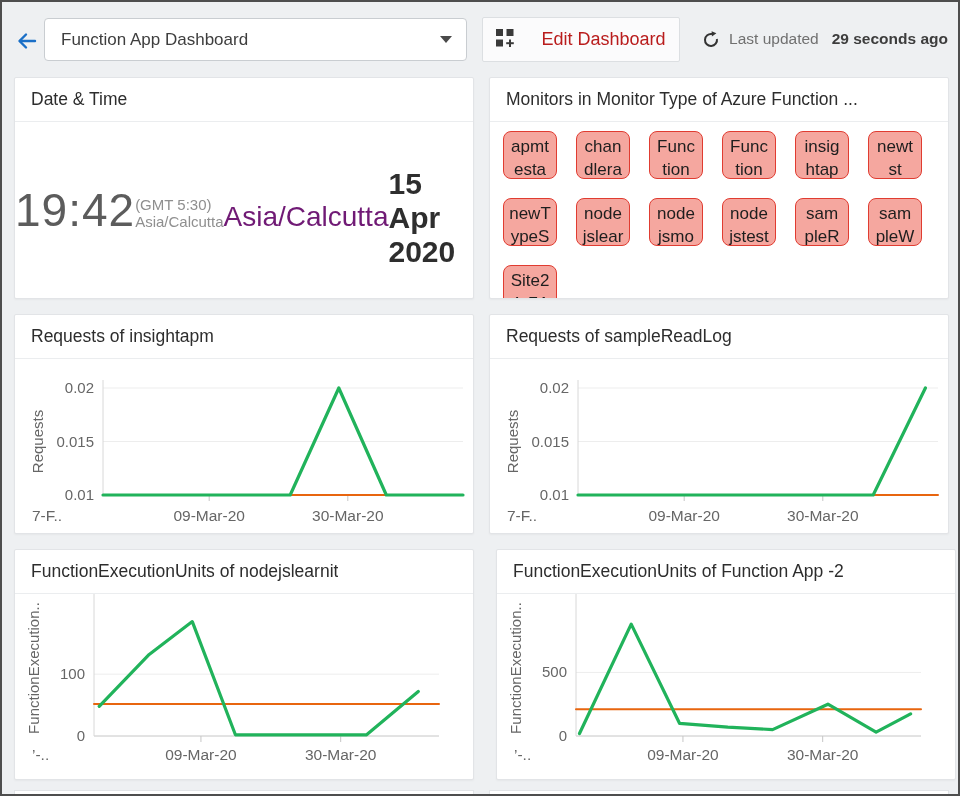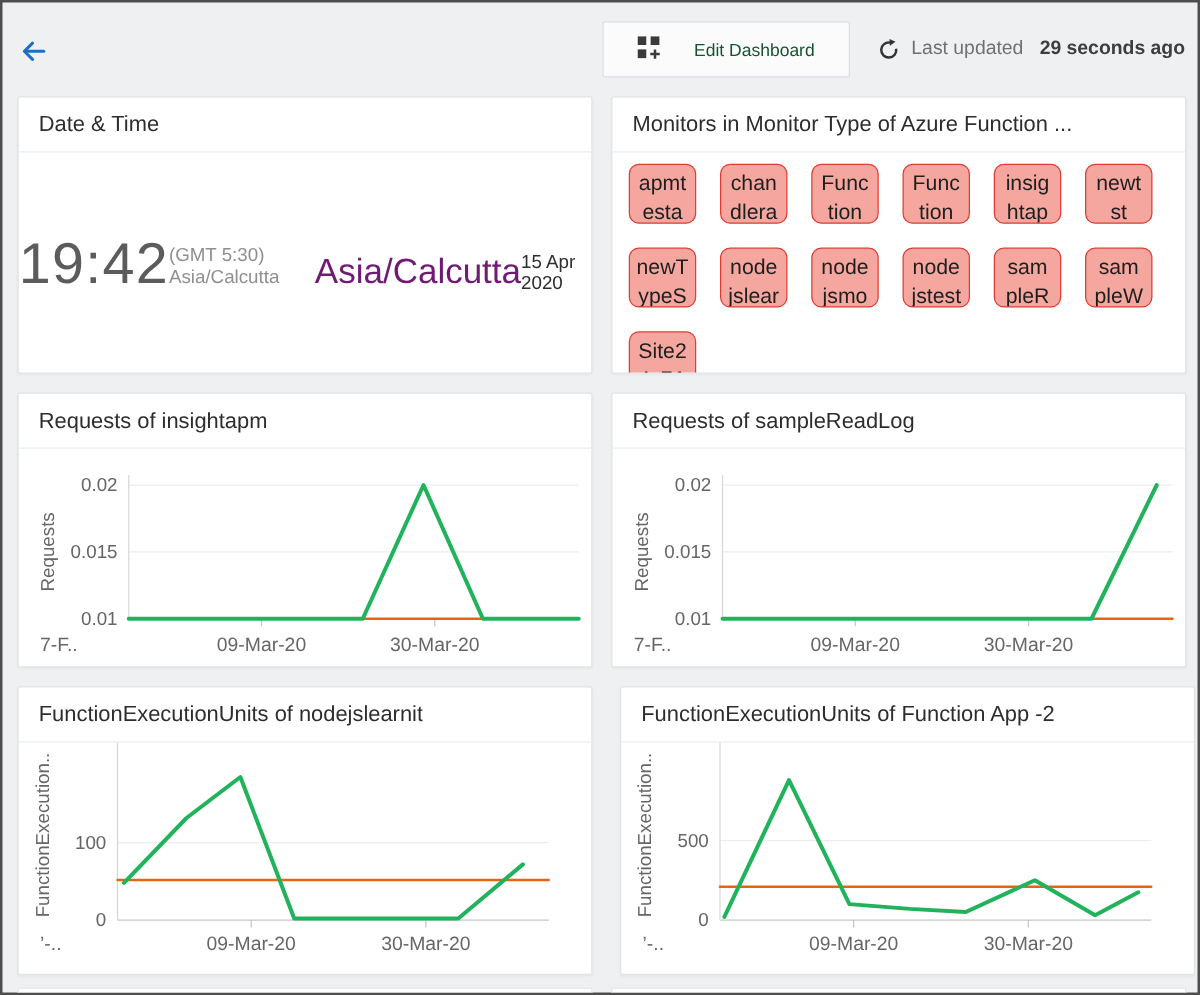--- a/index.html
+++ b/index.html
@@ -12,39 +12,39 @@
             display:flex;align-items:center;justify-content:center;background:transparent;border:none;}
   .dash-select{position:absolute;left:42px;top:16px;width:423px;height:43px;box-sizing:border-box;
                background:#fff;border:1px solid #c9cdd1;border-radius:4px;display:flex;align-items:center;
                padding:0 14px 0 16px;cursor:pointer;}
   .dash-select .sel-text{font-size:17px;color:#3e3e3e;flex:1;white-space:nowrap;overflow:hidden;}
   .caret{width:0;height:0;border-left:6px solid transparent;border-right:6px solid transparent;
          border-top:7px solid #4a4a4a;}
   .edit-btn{position:absolute;left:480px;top:15px;height:45px;width:198px;box-sizing:border-box;
             background:#fbfbfc;border:1px solid #dcdfe2;border-radius:2px;display:flex;align-items:center;
             justify-content:center;gap:11px;cursor:pointer;}
-  .edit-btn .btn-text{font-size:14px;color:#14532d;margin-left:15px;}
+  .edit-btn .btn-text{font-size:18px;color:#b91c1c;margin-left:15px;}
   .updated{position:absolute;right:10px;top:28px;display:flex;align-items:center;gap:9px;}
   .updated .u-plain{font-size:15.5px;color:#707070;}
   .updated .u-bold{font-size:15.5px;color:#3d3d3d;font-weight:700;margin-left:4px;}
 
   
   .tile{position:absolute;background:#fff;border:1px solid #e2e4e7;border-radius:2px;
         box-sizing:border-box;box-shadow:0 1px 2px rgba(0,0,0,0.04);overflow:hidden;}
   .tile-head{height:44px;box-sizing:border-box;border-bottom:1px solid #ebedef;display:flex;align-items:center;
              padding-left:16px;}
   .tile-title{font-size:17.5px;color:#2d2d2d;white-space:nowrap;overflow:hidden;}
   .tile-body{position:relative;}
 
   
   .dt-body{display:flex;flex-direction:row;align-items:center;justify-content:center;height:176px;}
   .dt-time{font-size:46px;color:#5c5c5c;letter-spacing:1px;line-height:1;}
   .dt-gmt{font-size:15px;color:#8f8f8f;margin-top:5px;}
   .dt-tz{font-size:28px;color:#701a75;margin-top:14px;}
-  .dt-date{font-size:15px;color:#2e2e2e;margin-top:15px;}
+  .dt-date{font-size:30px;color:#2e2e2e;margin-top:15px;font-weight:bold;}
 
   
   .badges{display:flex;flex-wrap:wrap;gap:19px;padding:9px 13px;}
   .badge{width:54px;height:48px;box-sizing:border-box;border-radius:8px;cursor:pointer;
          border:1.5px solid #e03c31;background:#f5a79f;overflow:hidden;text-align:center;
          padding-top:3px;}
   .badge .bl{display:block;font-size:17px;line-height:23px;color:#1e1e1e;white-space:nowrap;}
 
   
   .chart-canvas{display:block;cursor:pointer;}
@@ -60,20 +60,24 @@
 
   <button class="back-btn">
     <span>
       <svg width="22" height="20" viewBox="0 0 22 20">
         <polyline points="10,3.5 3.5,10 10,16.5" fill="none" stroke="#1a6fc7" stroke-width="2.4" stroke-linecap="round" stroke-linejoin="round"></polyline>
         <line x1="4" y1="10" x2="19" y2="10" stroke="#1a6fc7" stroke-width="2.4" stroke-linecap="round"></line>
       </svg>
     </span>
   </button>
 
+  <div class="dash-select">
+    <span class="sel-text">Function App Dashboard</span>
+    <span class="caret"></span>
+  </div>
 
   <button class="edit-btn">
     <span>
       <svg width="19" height="19" viewBox="0 0 19 19">
         <rect x="0" y="0" width="7" height="7" fill="#3a3a3a"></rect>
         <rect x="10.5" y="0" width="7" height="7" fill="#3a3a3a"></rect>
         <rect x="0" y="10.5" width="7" height="7" fill="#3a3a3a"></rect>
         <line x1="14" y1="10.5" x2="14" y2="18" stroke="#3a3a3a" stroke-width="2"></line>
         <line x1="10.2" y1="14.2" x2="17.8" y2="14.2" stroke="#3a3a3a" stroke-width="2"></line>
       </svg>

